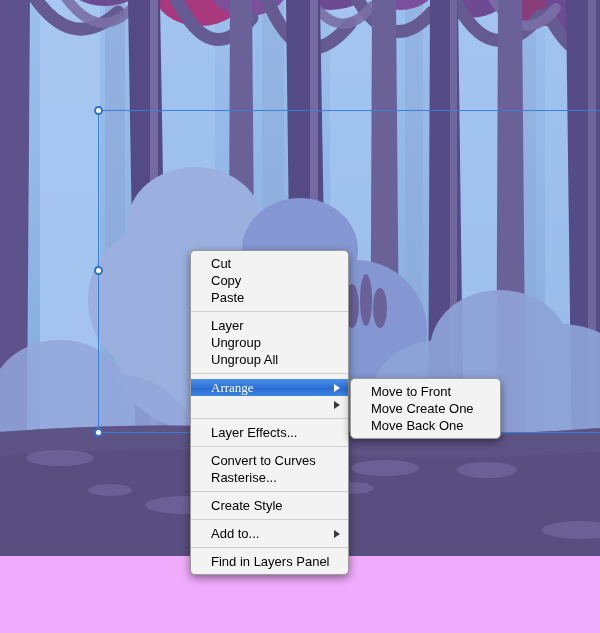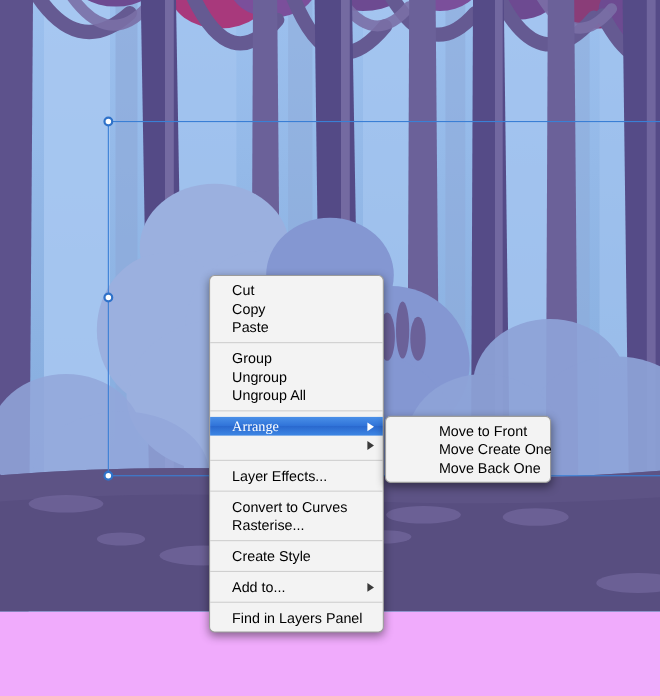--- a/index.html
+++ b/index.html
@@ -68,21 +68,20 @@
   }
   #context-menu {
     left: 190px;
     top: 250px;
     width: 159px;
   }
   #submenu {
     left: 350px;
     top: 378px;
     width: 151px;
-    padding-left: 28px;
   }
 
   .menu-item {
     position: relative;
     height: 17px;
     line-height: 17px;
     padding: 0 10px 0 20px;
     white-space: nowrap;
     box-sizing: border-box;
     font-size: 13px;
@@ -242,21 +241,21 @@
     <div class="menu-item">
       <span class="label">Copy</span>
     </div>
     <div class="menu-item">
       <span class="label">Paste</span>
     </div>
 
     <div class="separator"></div>
 
     <div class="menu-item">
-      <span class="label">Group</span>
+      <span class="label">Layer</span>
     </div>
     <div class="menu-item">
       <span class="label">Ungroup</span>
     </div>
     <div class="menu-item">
       <span class="label">Ungroup All</span>
     </div>
 
     <div class="separator"></div>
 

